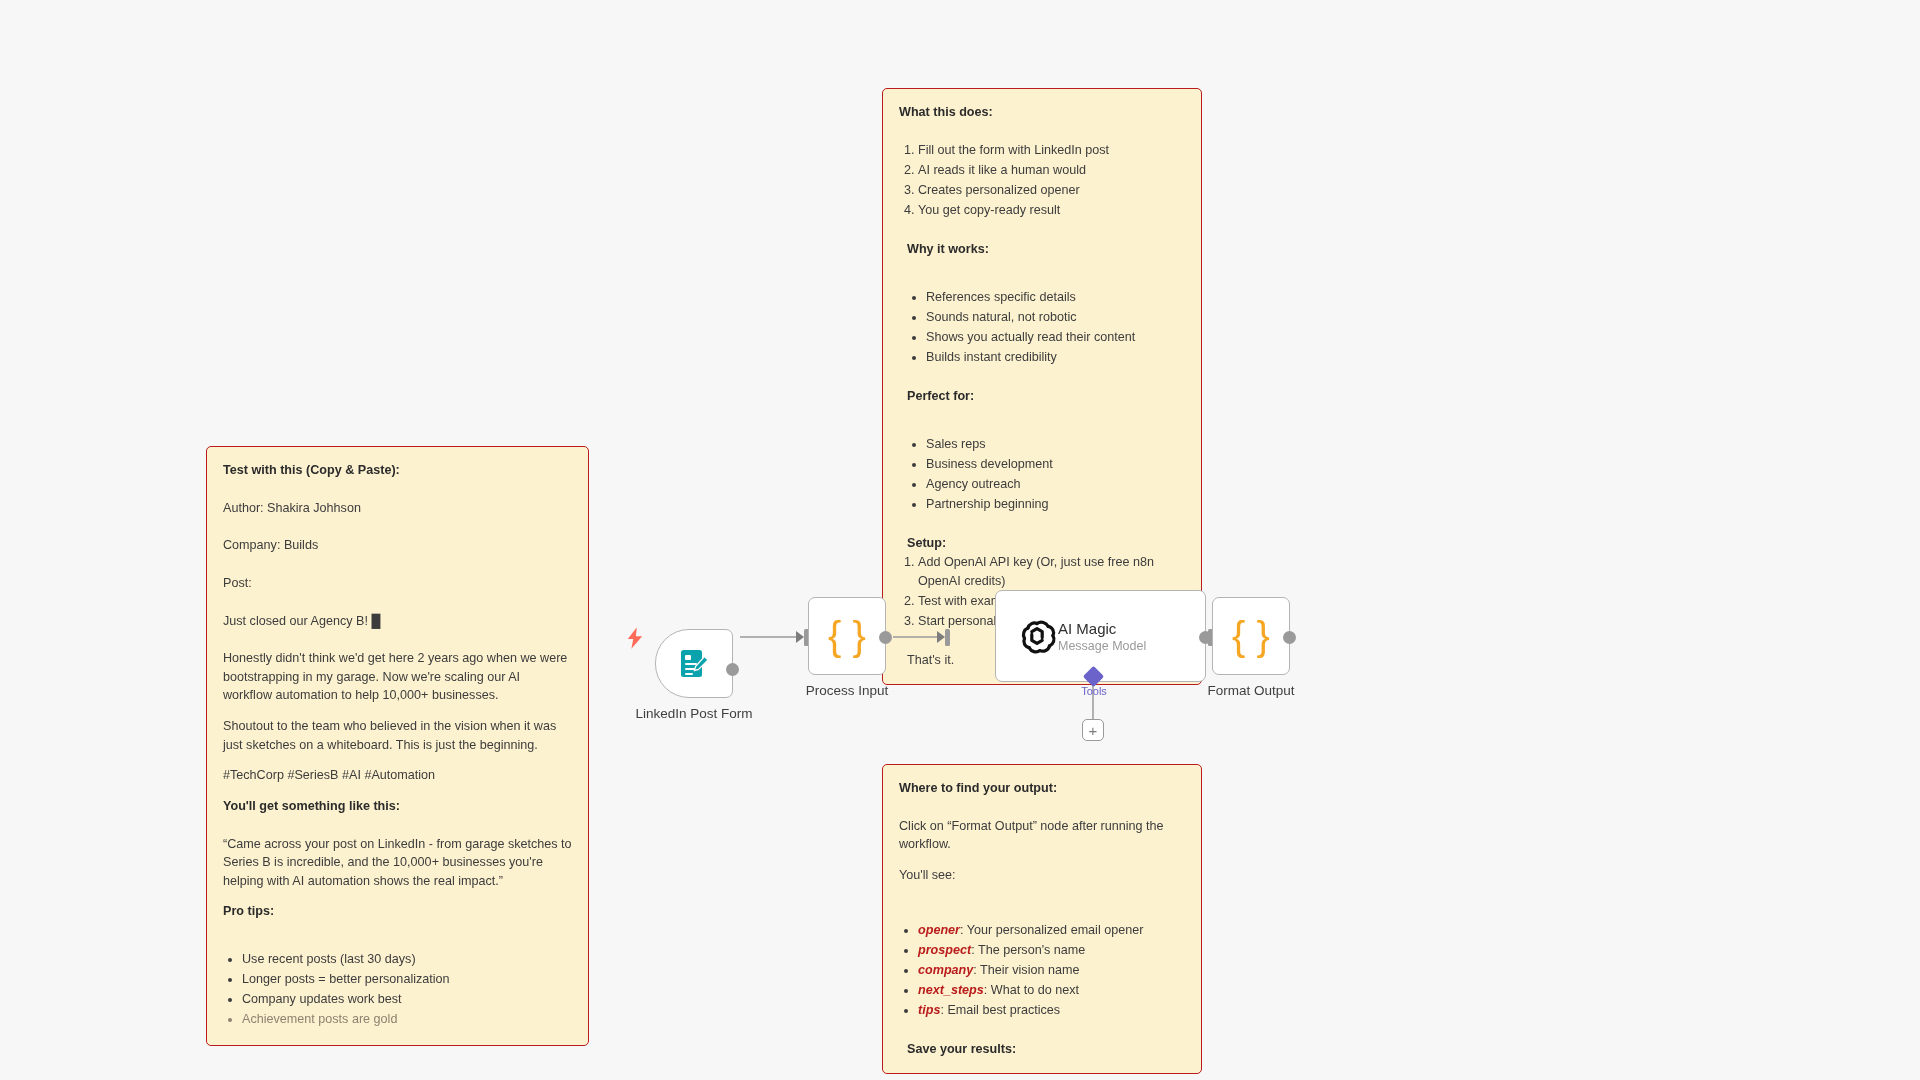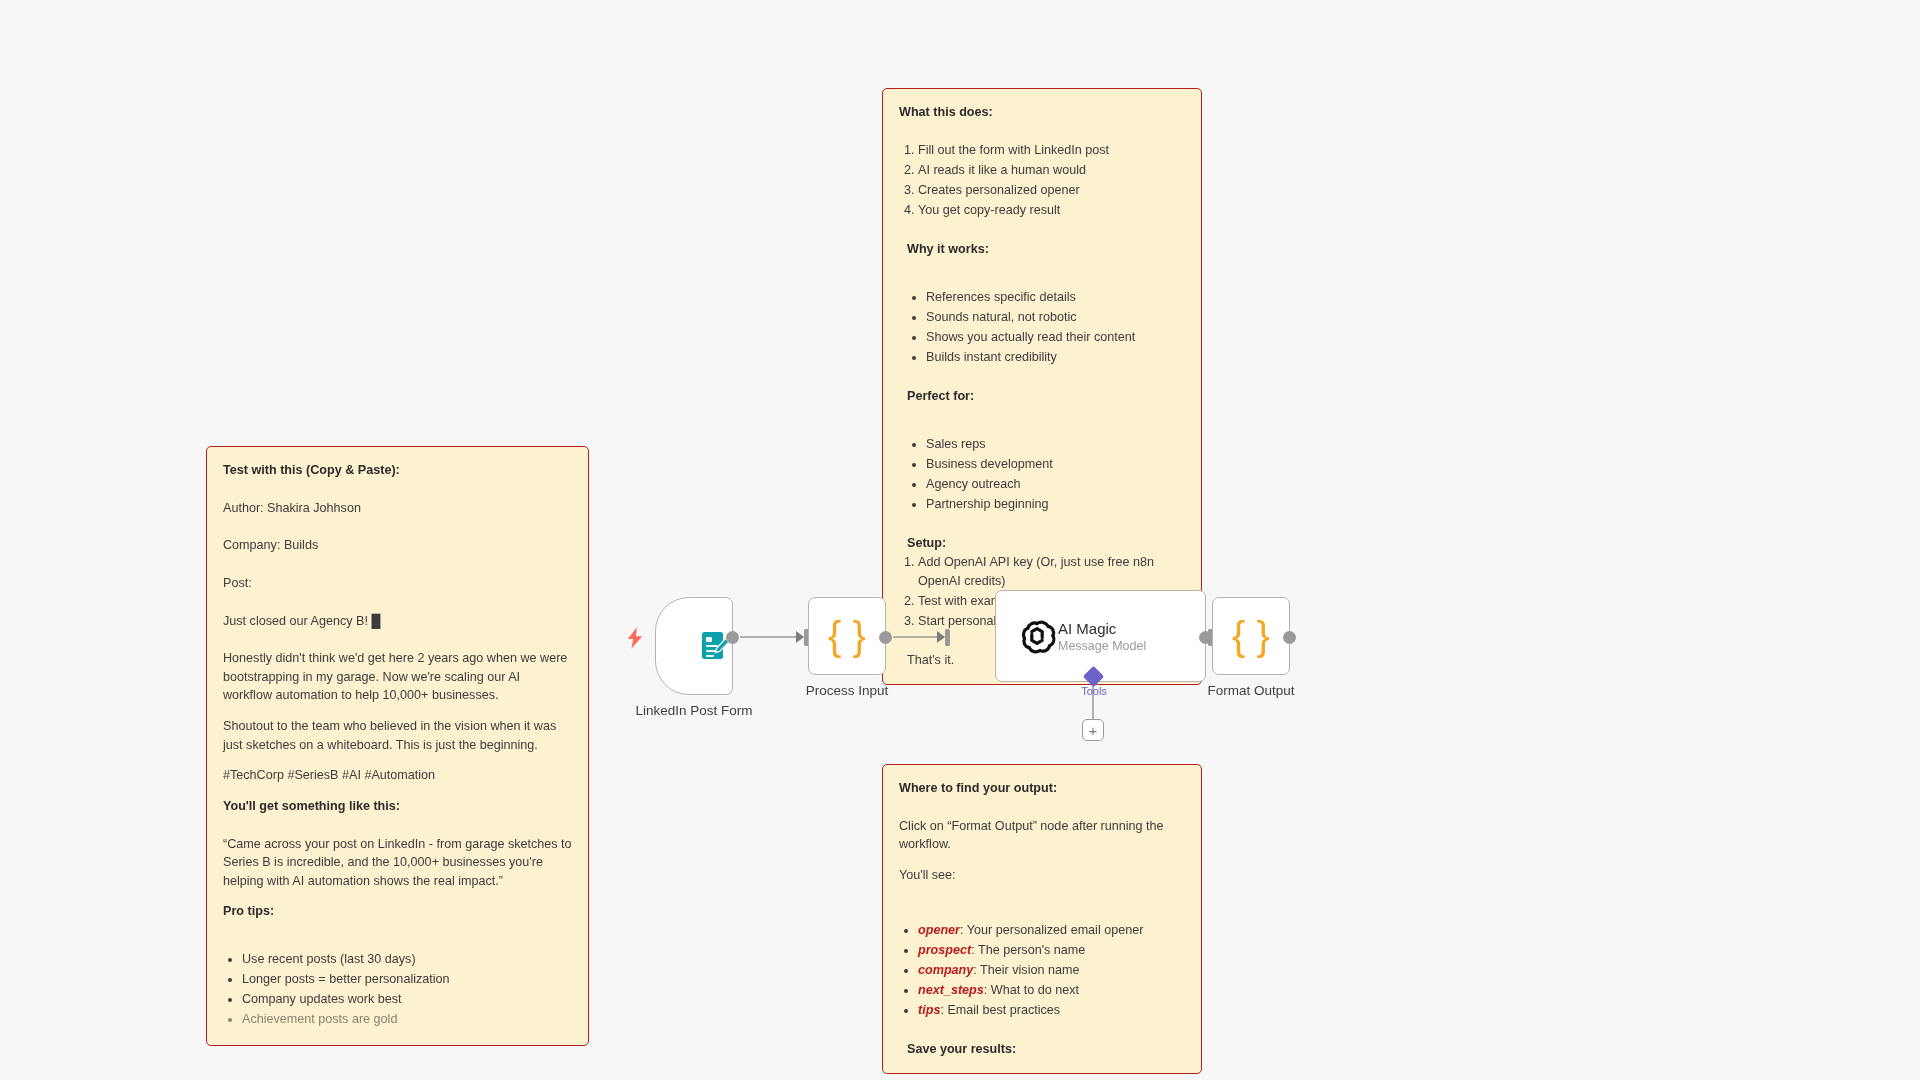--- a/index.html
+++ b/index.html
@@ -53,23 +53,22 @@
   }
   .node-label {
     position: absolute;
     top: 100%; left: 50%; transform: translateX(-50%);
     margin-top: 9px;
     font-size: 13.5px; color: #3f3f3f; white-space: nowrap;
     text-align: center;
   }
   
   #node-form {
-    left: 655px; top: 597px; width: 78px; height: 98px;
+    left: 655px; top: 629px; width: 78px; height: 69px;
     border-radius: 34px 7px 7px 34px;
-    justify-content: flex-end;
   }
   #node-process { left: 808px; top: 597px; width: 78px; height: 78px; }
   #node-ai {
     left: 949px; top: 590px; width: 211px; height: 92px;
     justify-content: flex-start; padding-left: 20px;  margin-left: 46px;
   }
   #node-format { left: 1212px; top: 597px; width: 78px; height: 78px; }
 
   .ai-text { display: flex; flex-direction: column; gap: 2px; }
   .ai-title { font-size: 15px; color: #2f2f2f; }

